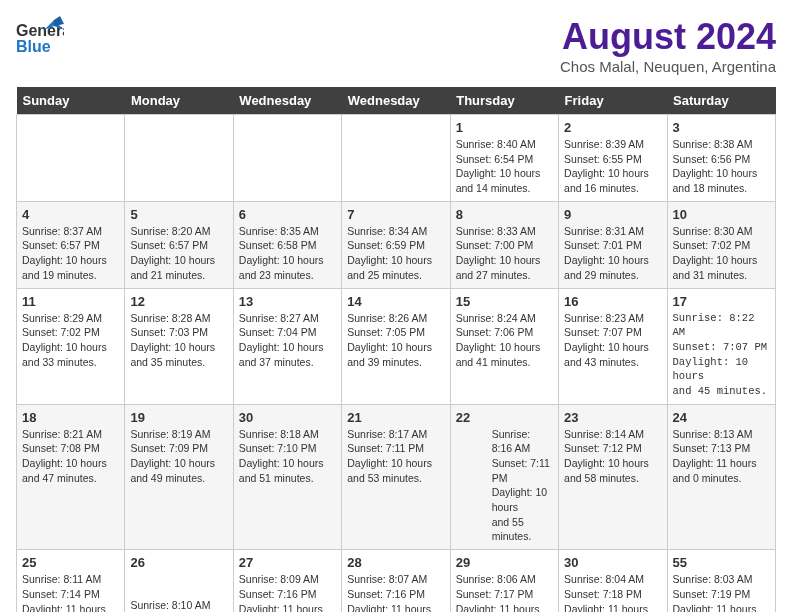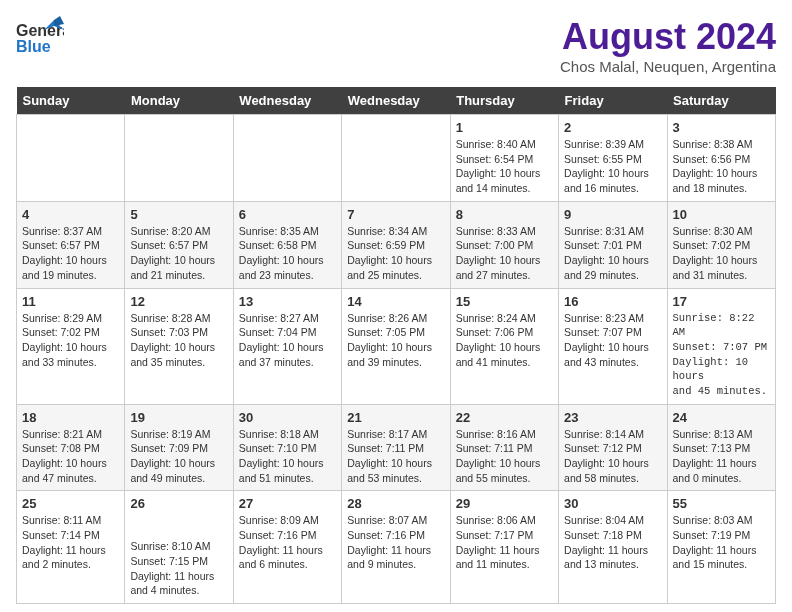--- a/index.html
+++ b/index.html
@@ -277,21 +277,21 @@
         </td>
         <td>
           <span class="day-num">21</span>
           <div class="cell-text" style="white-space: pre-line;">Sunrise: 8:17 AM
 Sunset: 7:11 PM
 Daylight: 10 hours
 and 53 minutes.</div>
         </td>
         <td>
           <span class="day-num">22</span>
-          <div class="cell-text" style="white-space: pre-line;">Sunrise: 8:16 AM
+          <div class="cell-text" style="white-space: pre-line; margin-left: 36px;">Sunrise: 8:16 AM
 Sunset: 7:11 PM
 Daylight: 10 hours
 and 55 minutes.</div>
         </td>
         <td>
           <span class="day-num">23</span>
           <div class="cell-text" style="white-space: pre-line;">Sunrise: 8:14 AM
 Sunset: 7:12 PM
 Daylight: 10 hours
 and 58 minutes.</div>

